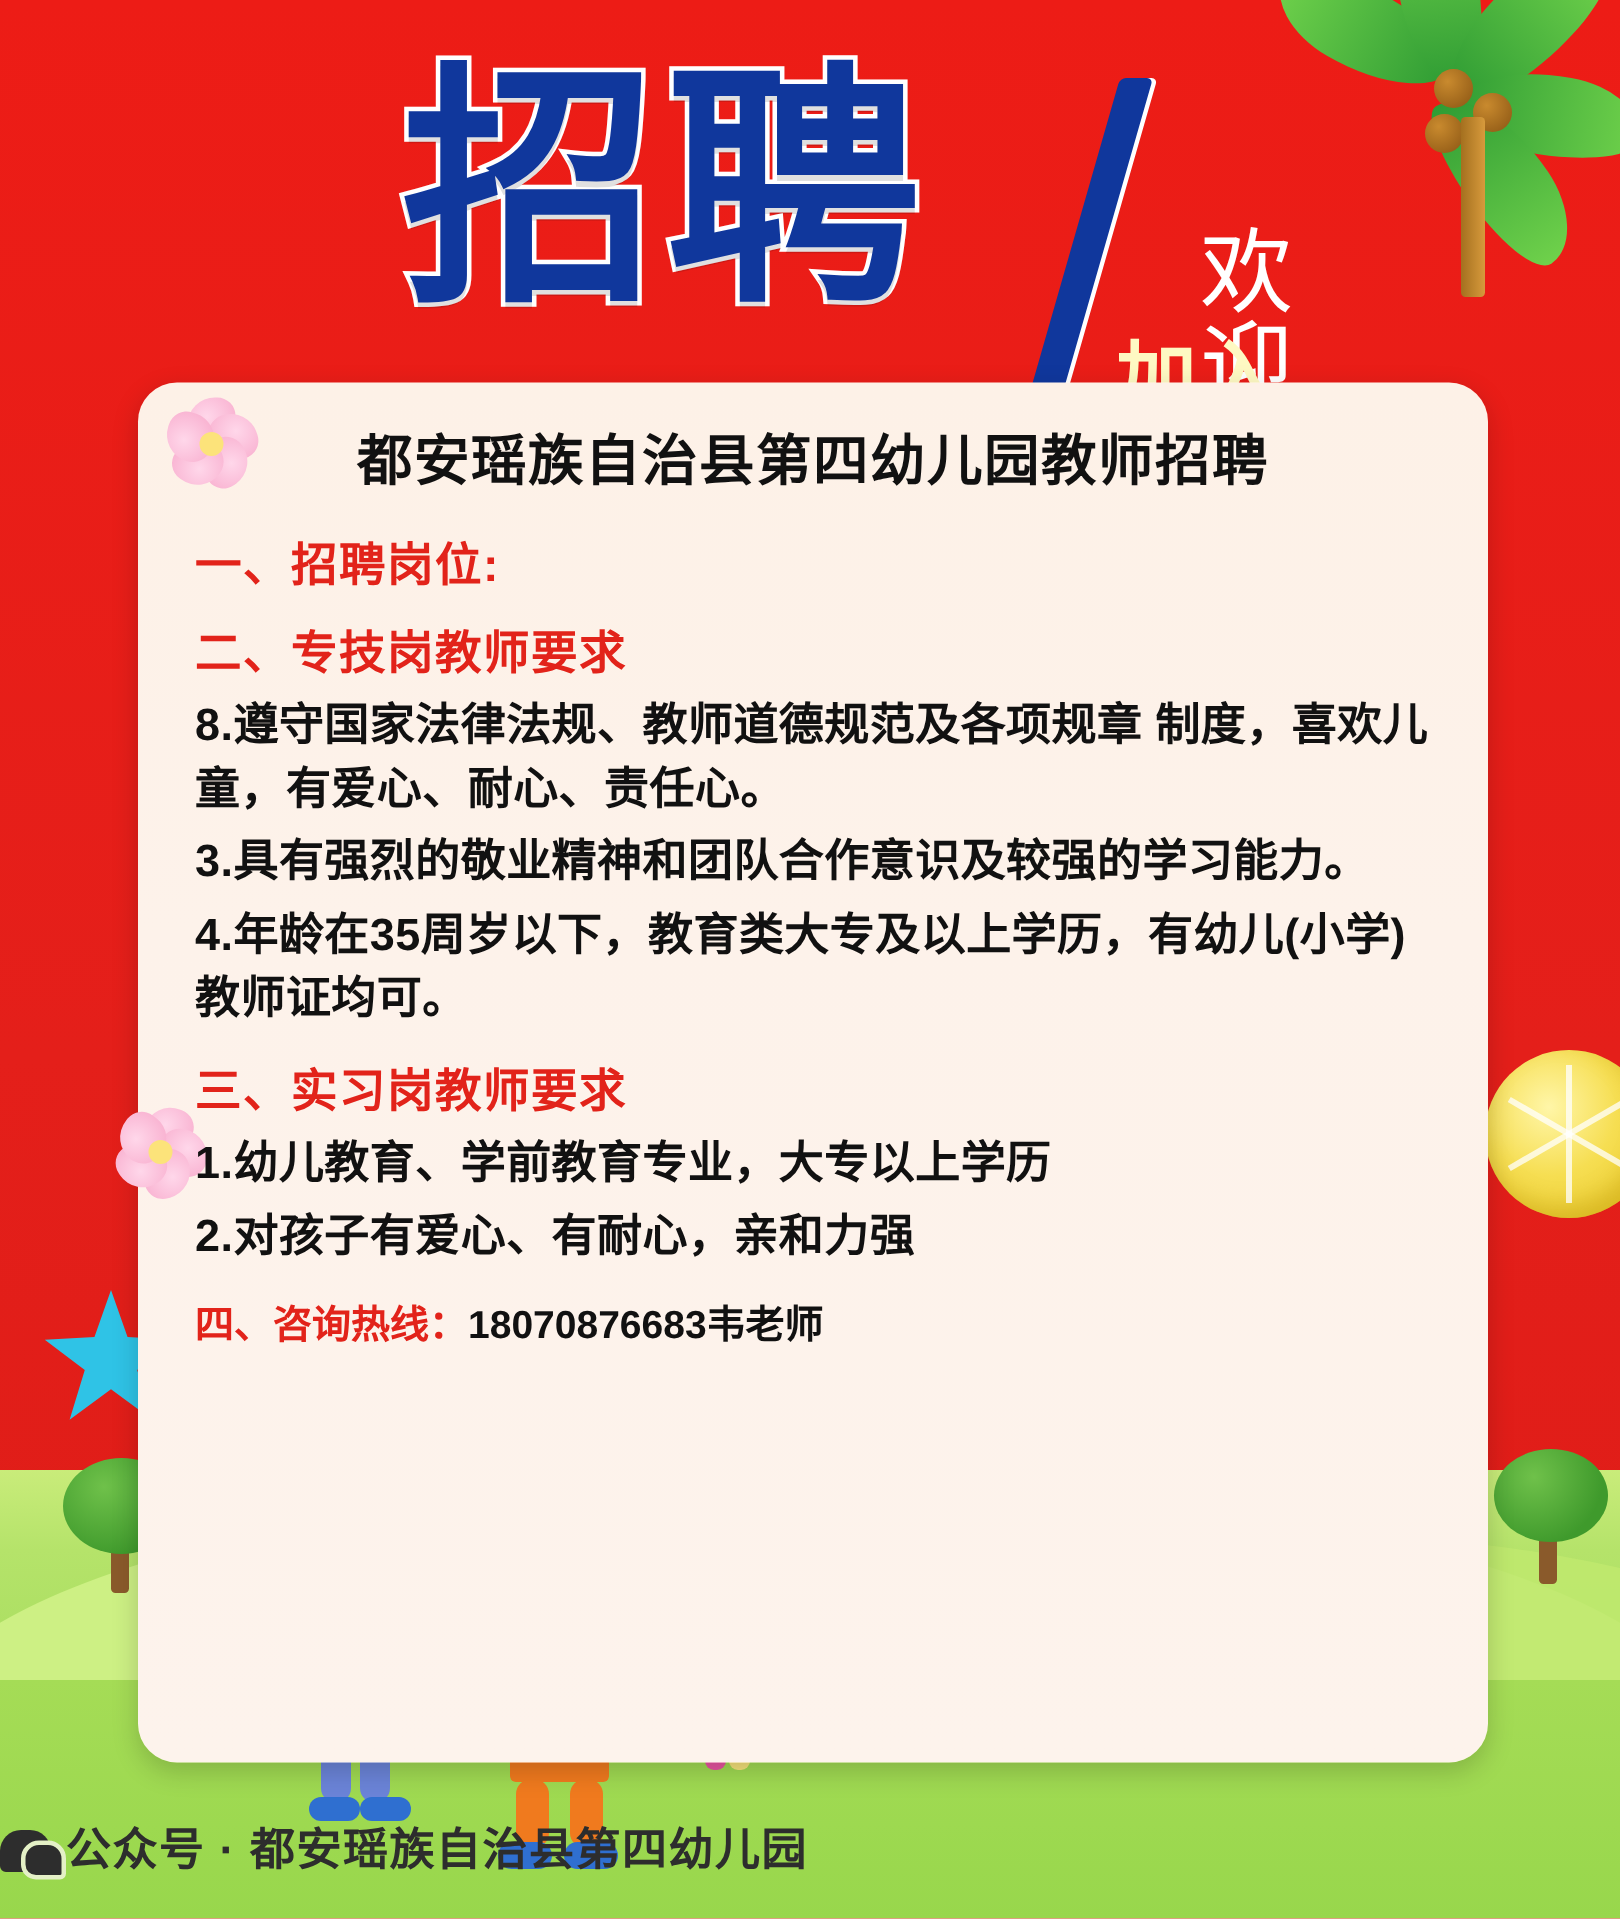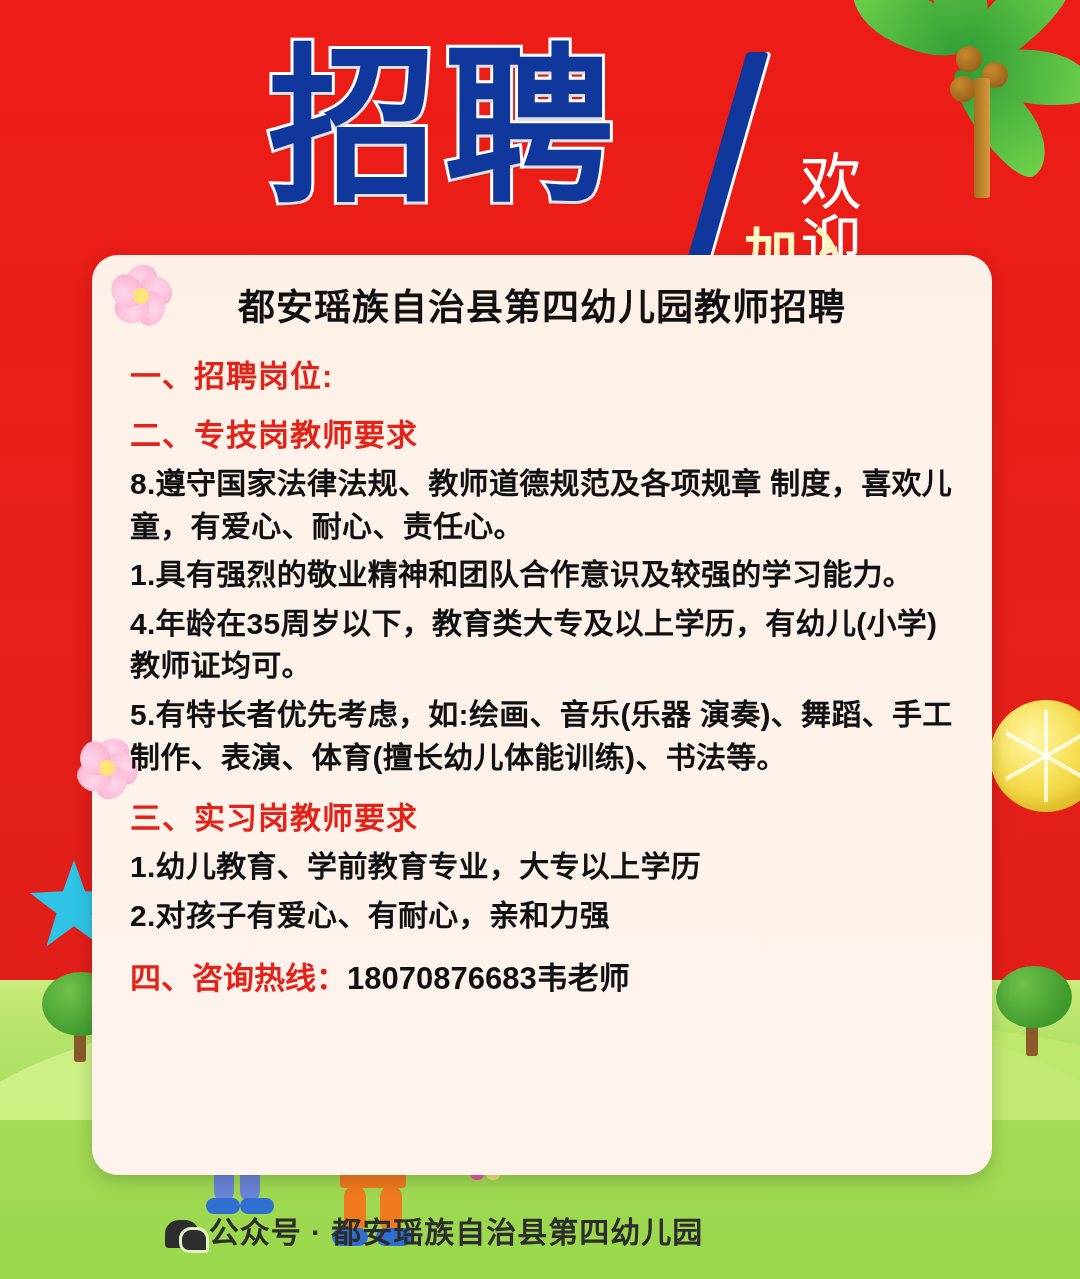--- a/index.html
+++ b/index.html
@@ -220,33 +220,32 @@
   }
   .line {
     color: #111111;
     font-size: 30px;
     line-height: 1.42;
     margin: 6px 0;
     font-weight: 600;
     letter-spacing: 0.3px;
   }
   .hot {
-    font-size: 31px;
+    font-size: 26px;
     margin-top: 16px;
     font-weight: 700;
     color: #111111;
   }
   .hot .label { color: #e2231a; }
 
   
   .footer {
     position: absolute;
     left: 0; top: 1208px;
     width: 868px;
-    text-align: center;
     font-size: 30px;
     color: #2d2d2d;
     font-weight: 600;
     letter-spacing: 1px;
   }
   .wechat-icon {
     display: inline-block;
     width: 34px; height: 28px;
     background: #2d2d2d;
     border-radius: 14px 14px 12px 4px;
@@ -358,23 +357,22 @@
     </div>
 
     <div class="card-title">都安瑶族自治县第四幼儿园教师招聘</div>
 
     <div class="body">
 
       <div class="sec-head">一、招聘岗位:</div>
 
       <div class="sec-head">二、专技岗教师要求</div>
       <div class="line">8.遵守国家法律法规、教师道德规范及各项规章 制度，喜欢儿童，有爱心、耐心、责任心。</div>
-      <div class="line">1.具有强烈的敬业精神和团队合作意识及较强的学习能力。</div>
+      <div class="line">3.具有强烈的敬业精神和团队合作意识及较强的学习能力。</div>
       <div class="line">4.年龄在35周岁以下，教育类大专及以上学历，有幼儿(小学)教师证均可。</div>
-      <div class="line">5.有特长者优先考虑，如:绘画、音乐(乐器 演奏)、舞蹈、手工制作、表演、体育(擅长幼儿体能训练)、书法等。</div>
 
       <div class="sec-head">三、实习岗教师要求</div>
       <div class="line">1.幼儿教育、学前教育专业，大专以上学历</div>
       <div class="line">2.对孩子有爱心、有耐心，亲和力强</div>
 
       <div class="hot">
         <span class="label">四、咨询热线：</span><span>18070876683韦老师</span>
       </div>
 
     </div>

